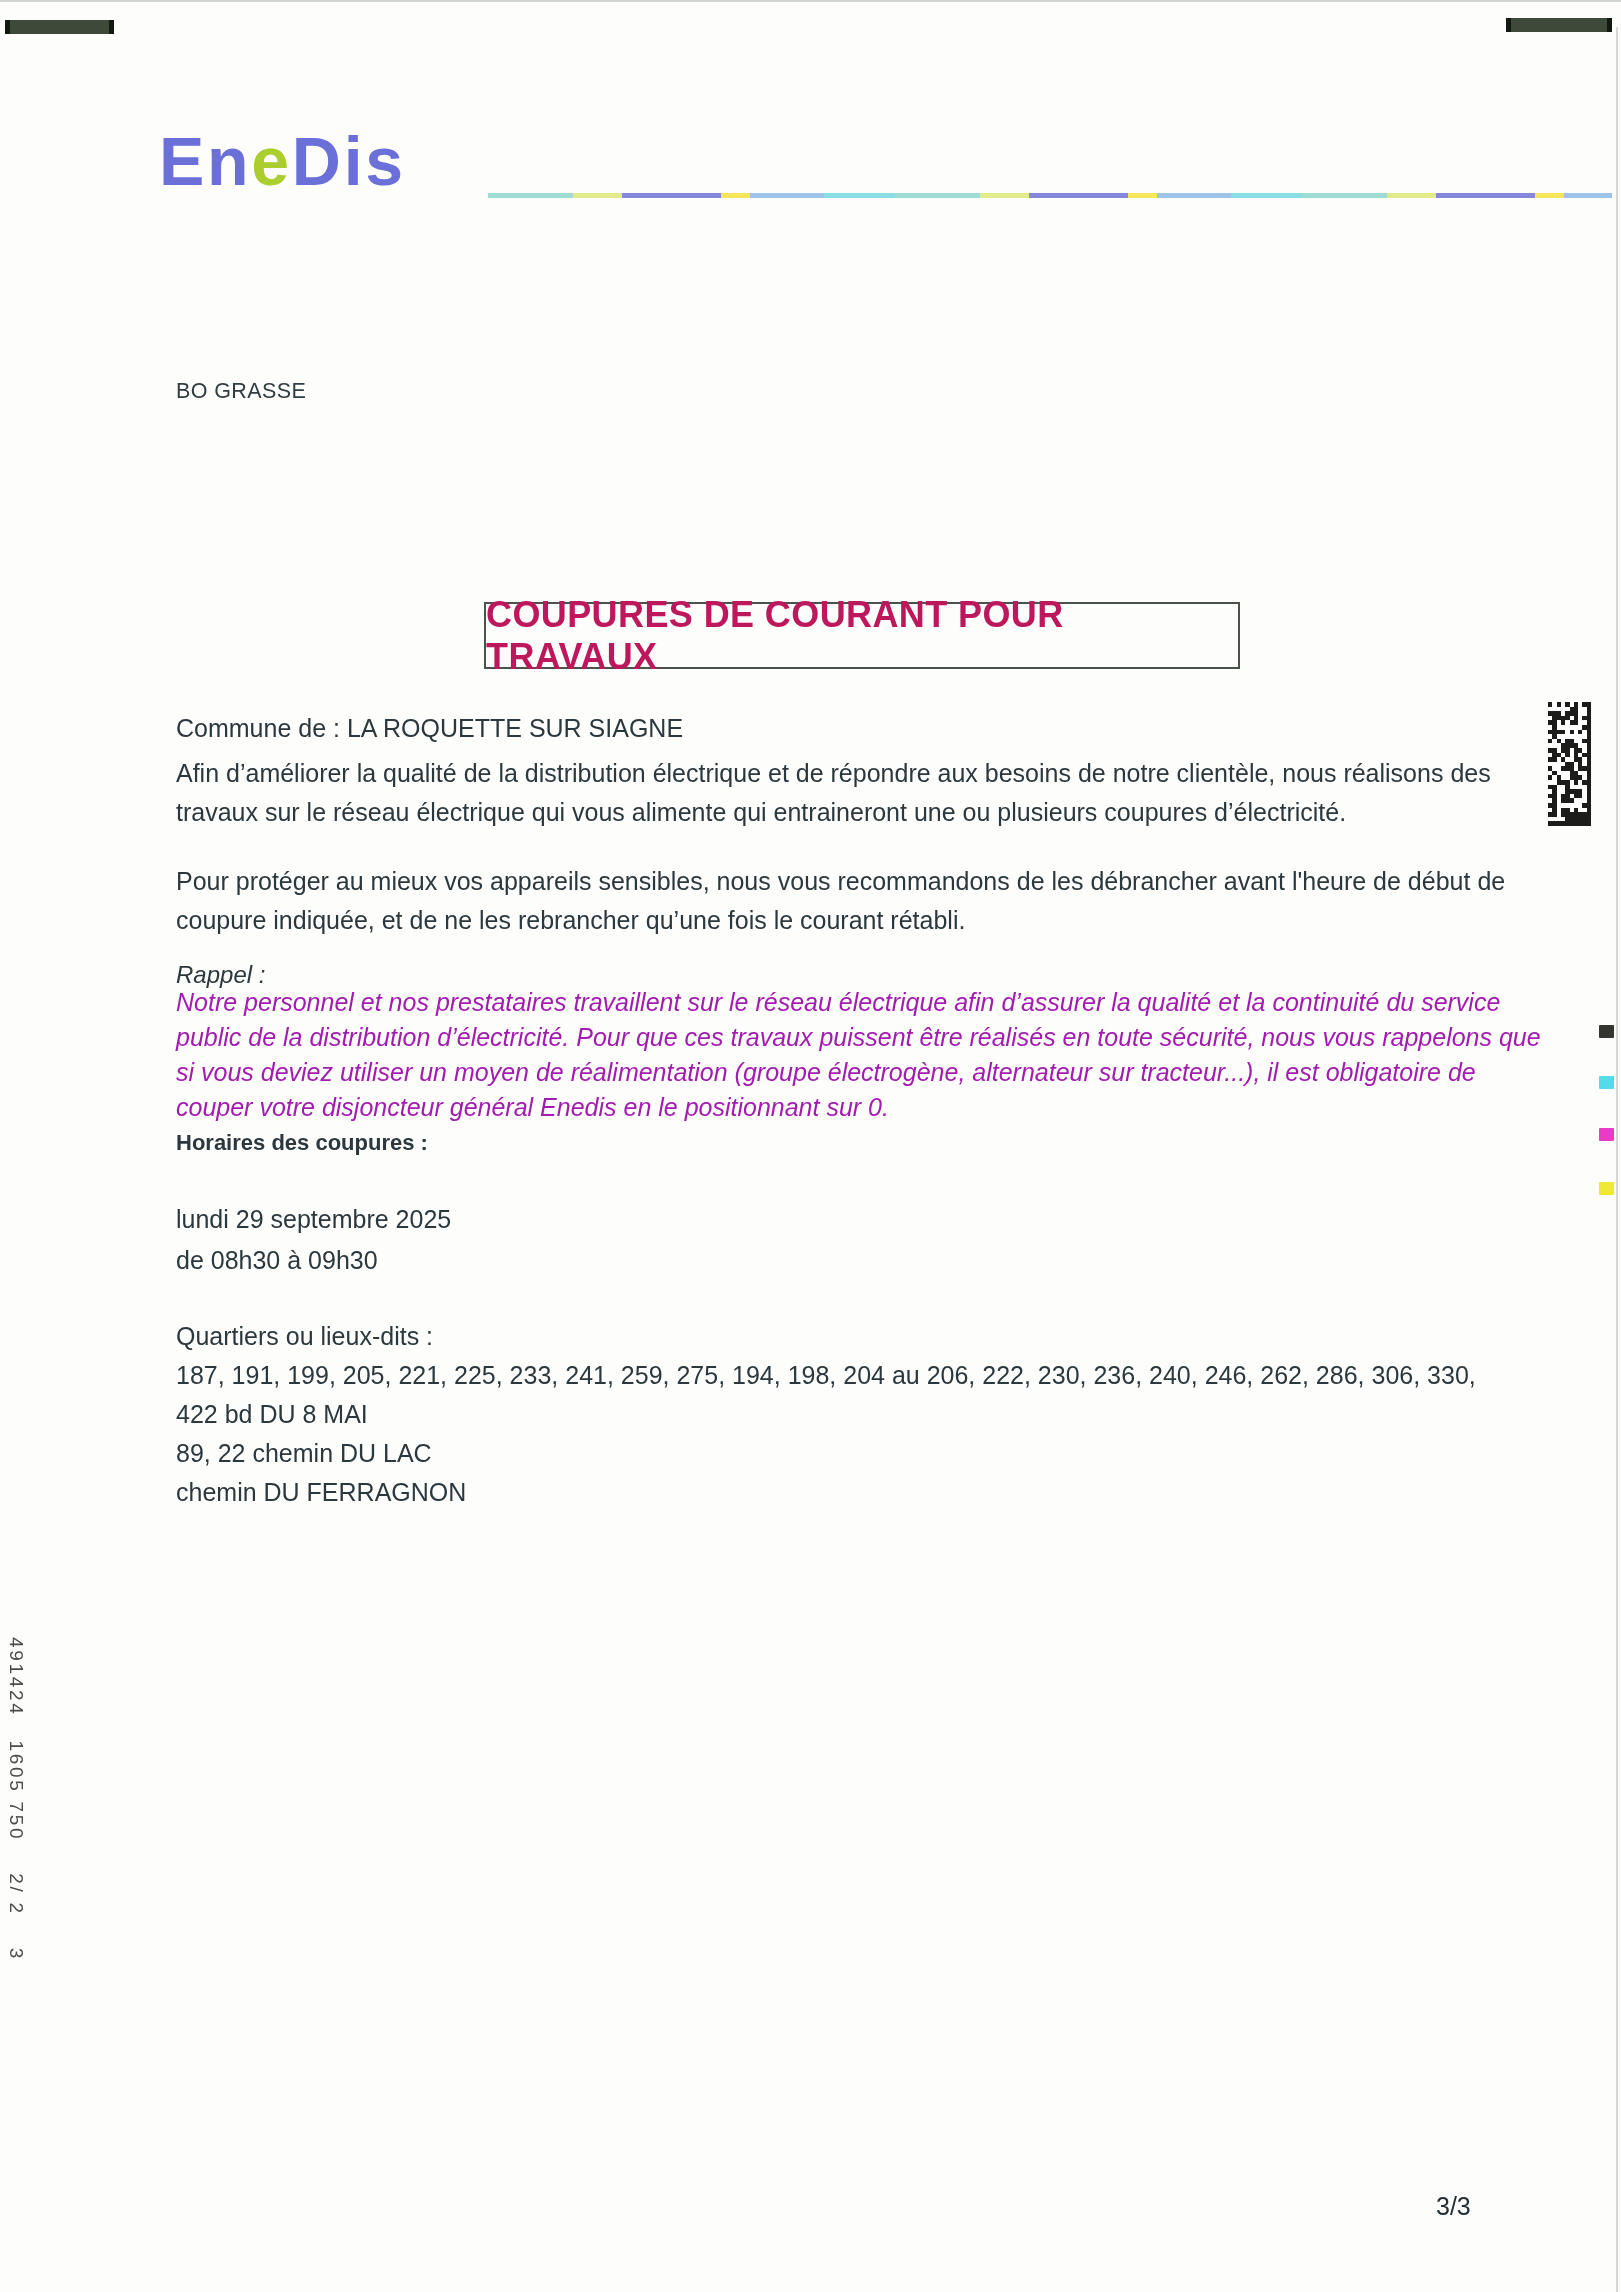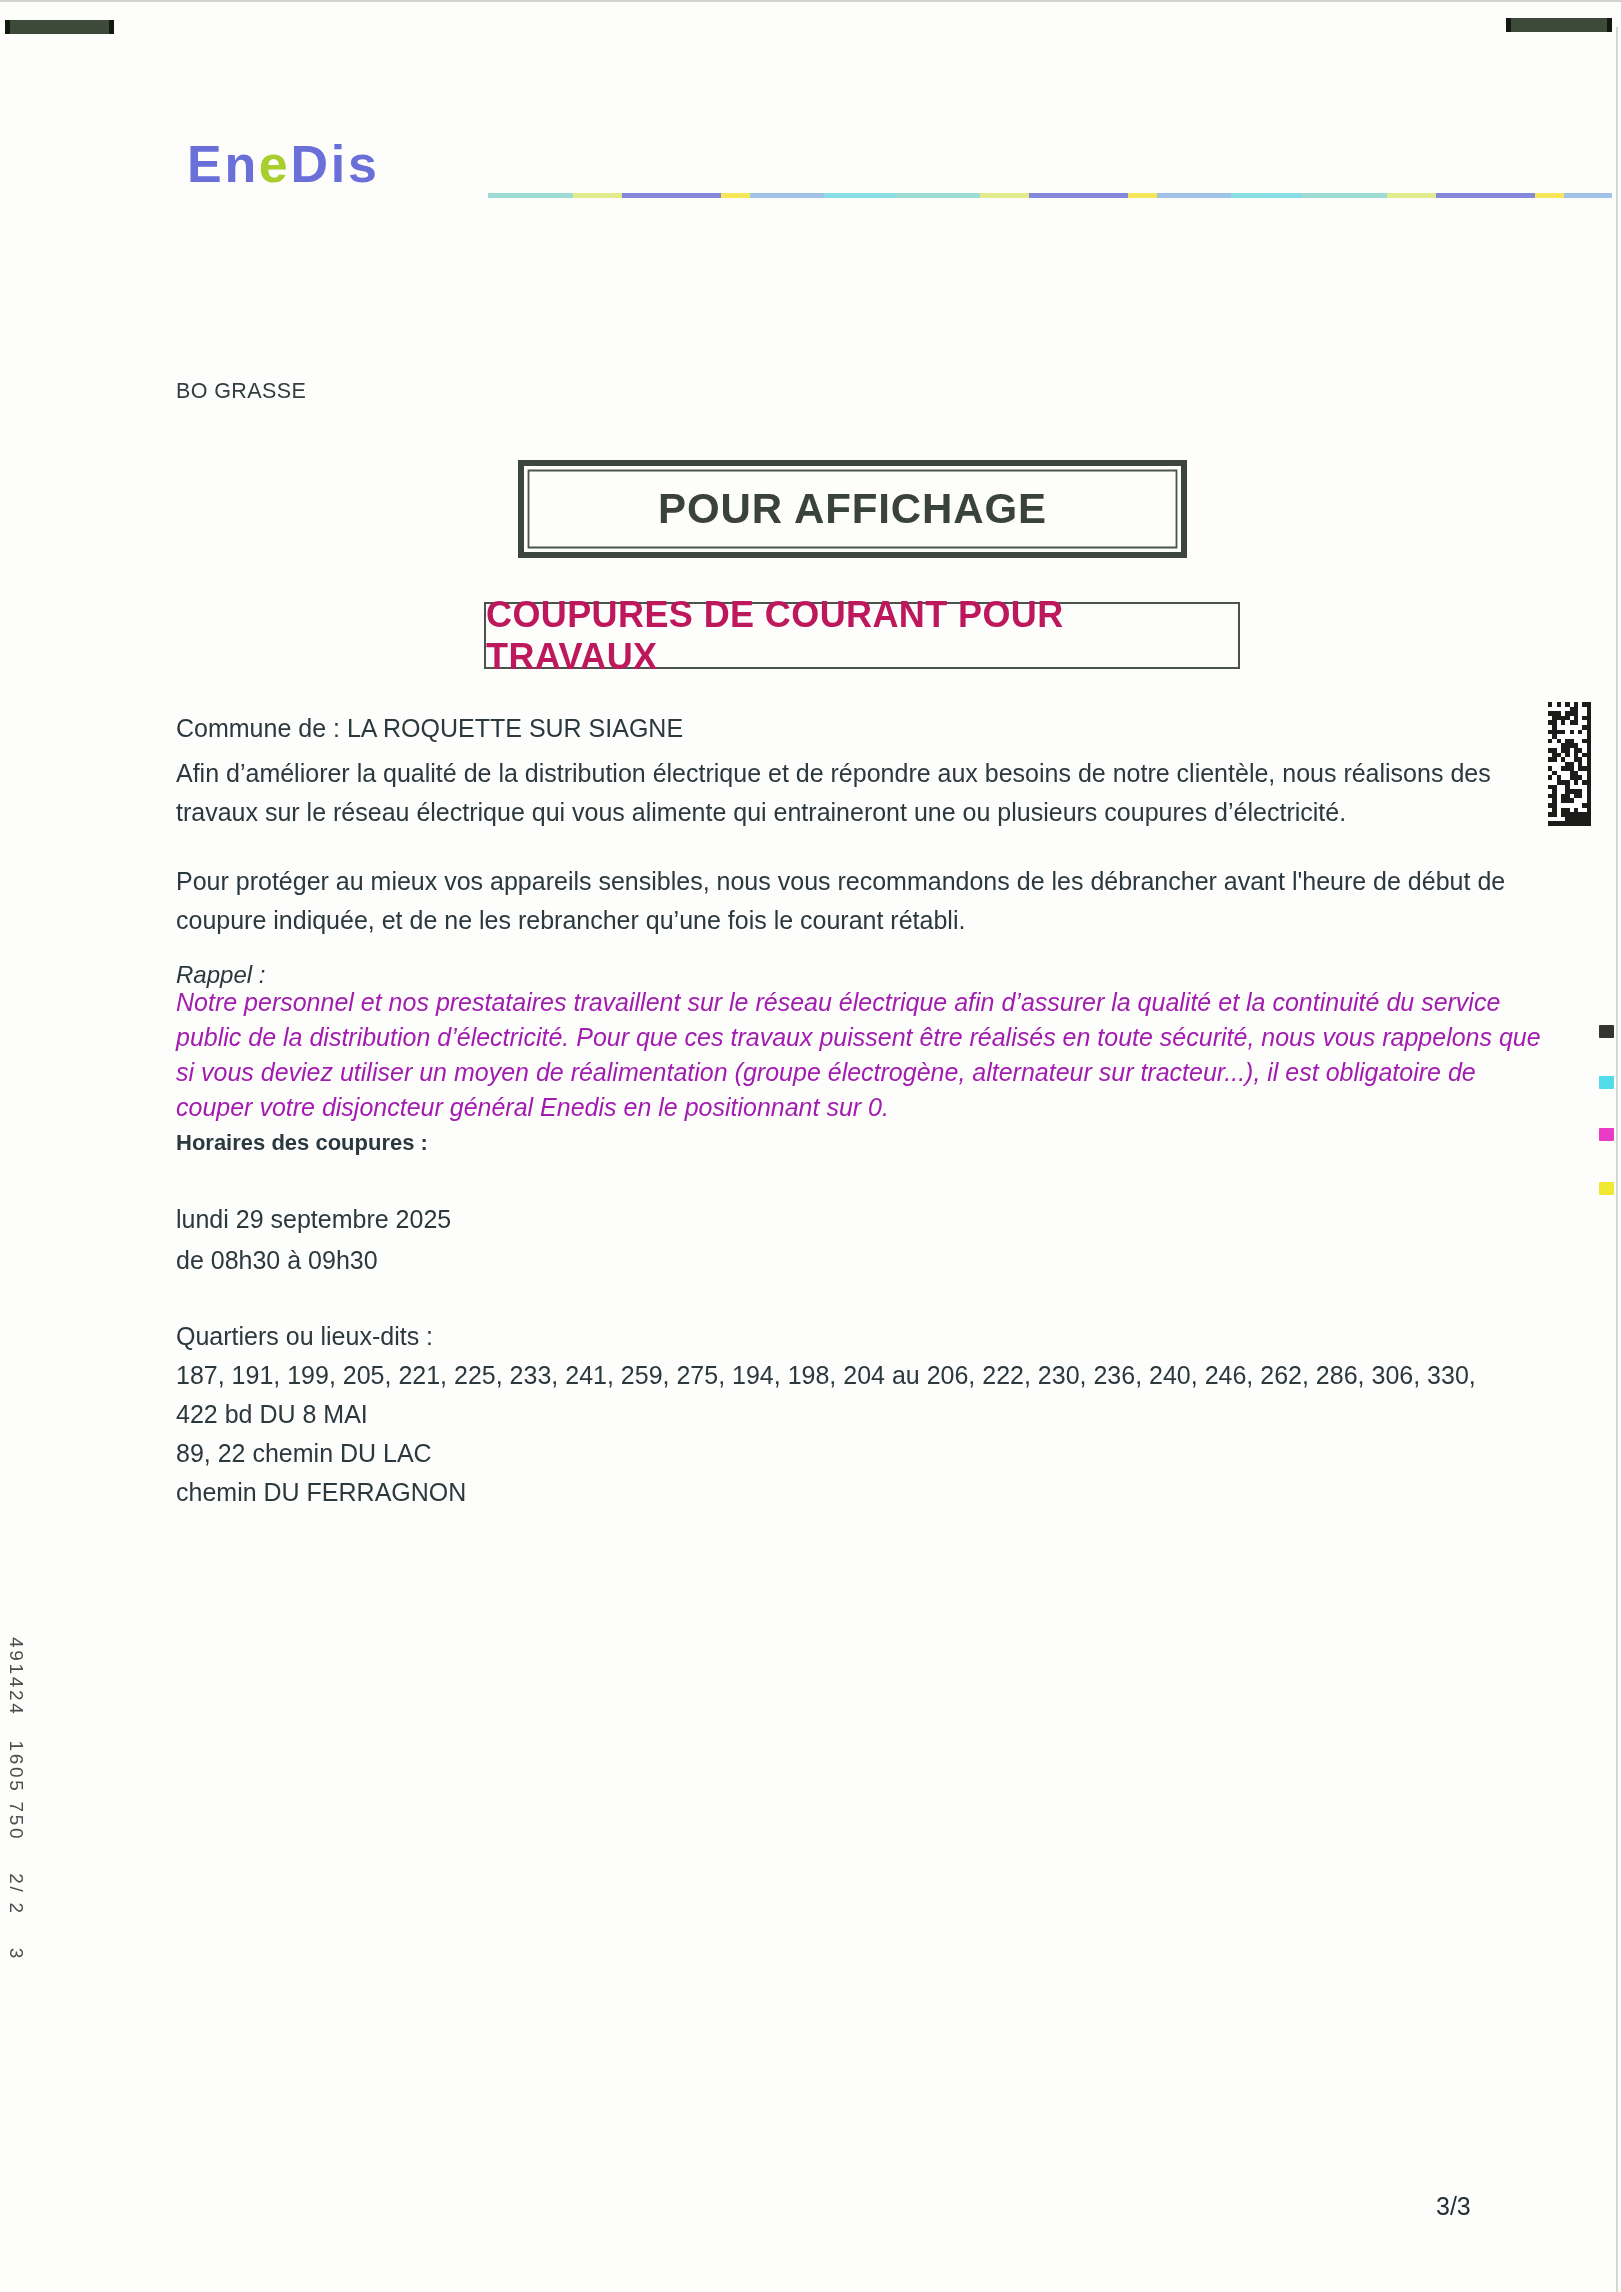--- a/index.html
+++ b/index.html
@@ -12,21 +12,21 @@
     overflow:hidden;
   }
   
   .edge-top{position:absolute;left:0;top:0;width:100%;height:1.8px;background:#cfd4cf;}
   .edge-right{position:absolute;right:4.5px;top:27px;width:1.8px;height:2266px;background:#d3d8d3;}
   
   .reg-bar{position:absolute;height:14.3px;background:linear-gradient(90deg,#12190f 0 5.4px,#3d4a3a 5.4px calc(100% - 5.4px),#12190f calc(100% - 5.4px) 100%);}
   .reg-left{left:5.4px;top:19.7px;width:109px;}
   .reg-right{left:1506px;top:18px;width:106px;}
   
-  .logo{position:absolute;left:159px;top:138px;font-size:52px;font-weight:700;letter-spacing:2.7px;line-height:1;margin-left:28px;}
+  .logo{position:absolute;left:159px;top:127px;font-size:68px;font-weight:700;letter-spacing:2.7px;line-height:1;}
   .logo .b{color:#6b6fd8;}
   .logo .g{color:#a9ce2e;}
   .logo-line{
     position:absolute;left:488px;top:193px;width:1124px;height:4.5px;
     background:repeating-linear-gradient(90deg,
       #8ed6cc 0 85px,#dce878 85px 134px,#6f74d6 134px 233px,
       #f5e23c 233px 262px,#8fb9e4 262px 336px,#74d8e0 336px 407px);
     opacity:.85;
   }
   
@@ -91,23 +91,20 @@
   <div class="reg-bar reg-left"></div>
   <div class="reg-bar reg-right"></div>
 
   <div class="logo">
     <span class="b">En</span><span class="g">e</span><span class="b">Dis</span>
   </div>
   <div class="logo-line"></div>
 
   <div class="bo">BO GRASSE</div>
 
-  <div class="box1">
-    <span>POUR AFFICHAGE</span>
-  </div>
 
   <div class="box2">
     <span>COUPURES DE COURANT POUR TRAVAUX</span>
   </div>
 
   <div class="tb commune">Commune de : LA ROQUETTE SUR SIAGNE</div>
   <div class="tb para1">Afin d’améliorer la qualité de la distribution électrique et de répondre aux besoins de notre clientèle, nous réalisons des travaux sur le réseau électrique qui vous alimente qui entraineront une ou plusieurs coupures d’électricité.</div>
   <div class="tb para2">Pour protéger au mieux vos appareils sensibles, nous vous recommandons de les débrancher avant l'heure de début de coupure indiquée, et de ne les rebrancher qu’une fois le courant rétabli.</div>
 
   <div class="tb rappel-label">Rappel :</div>

